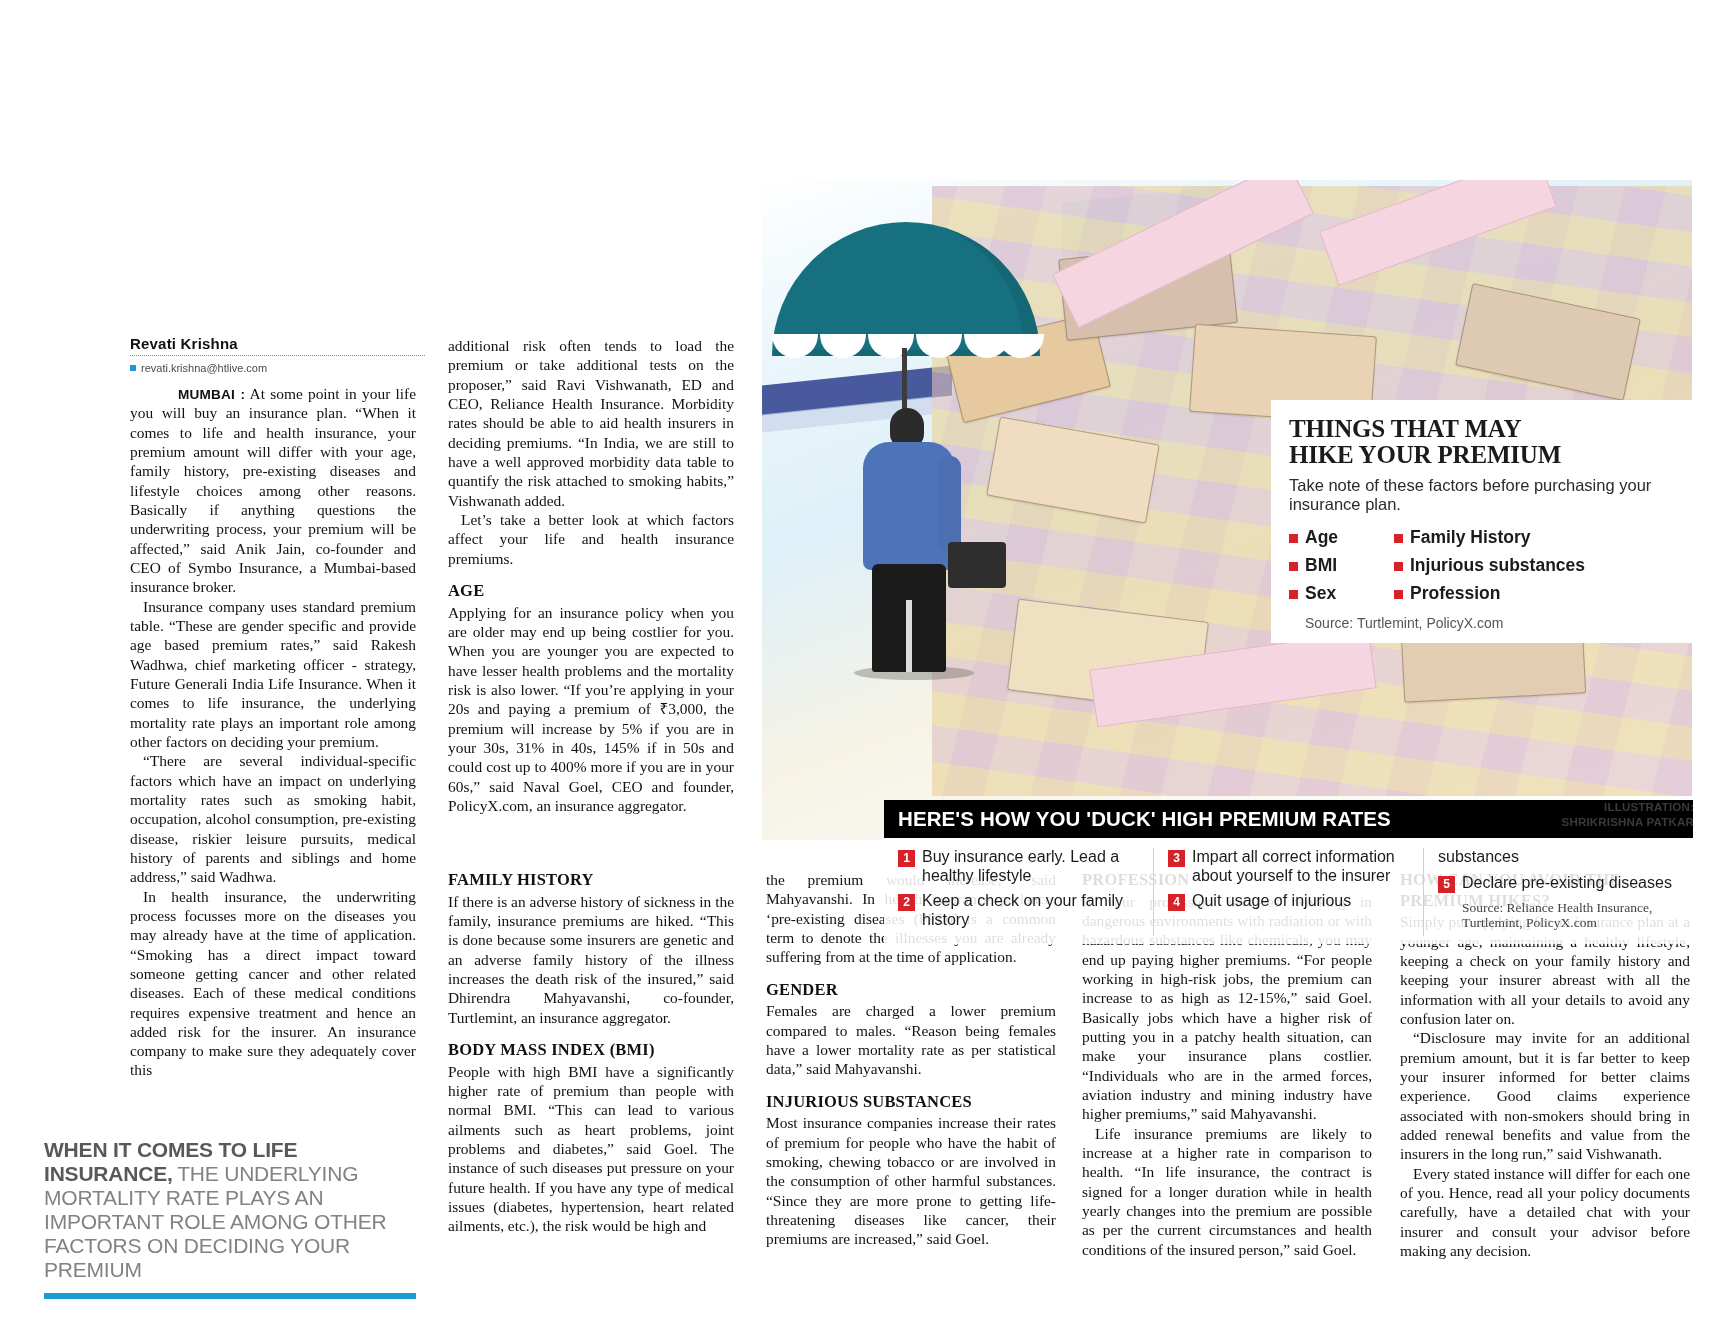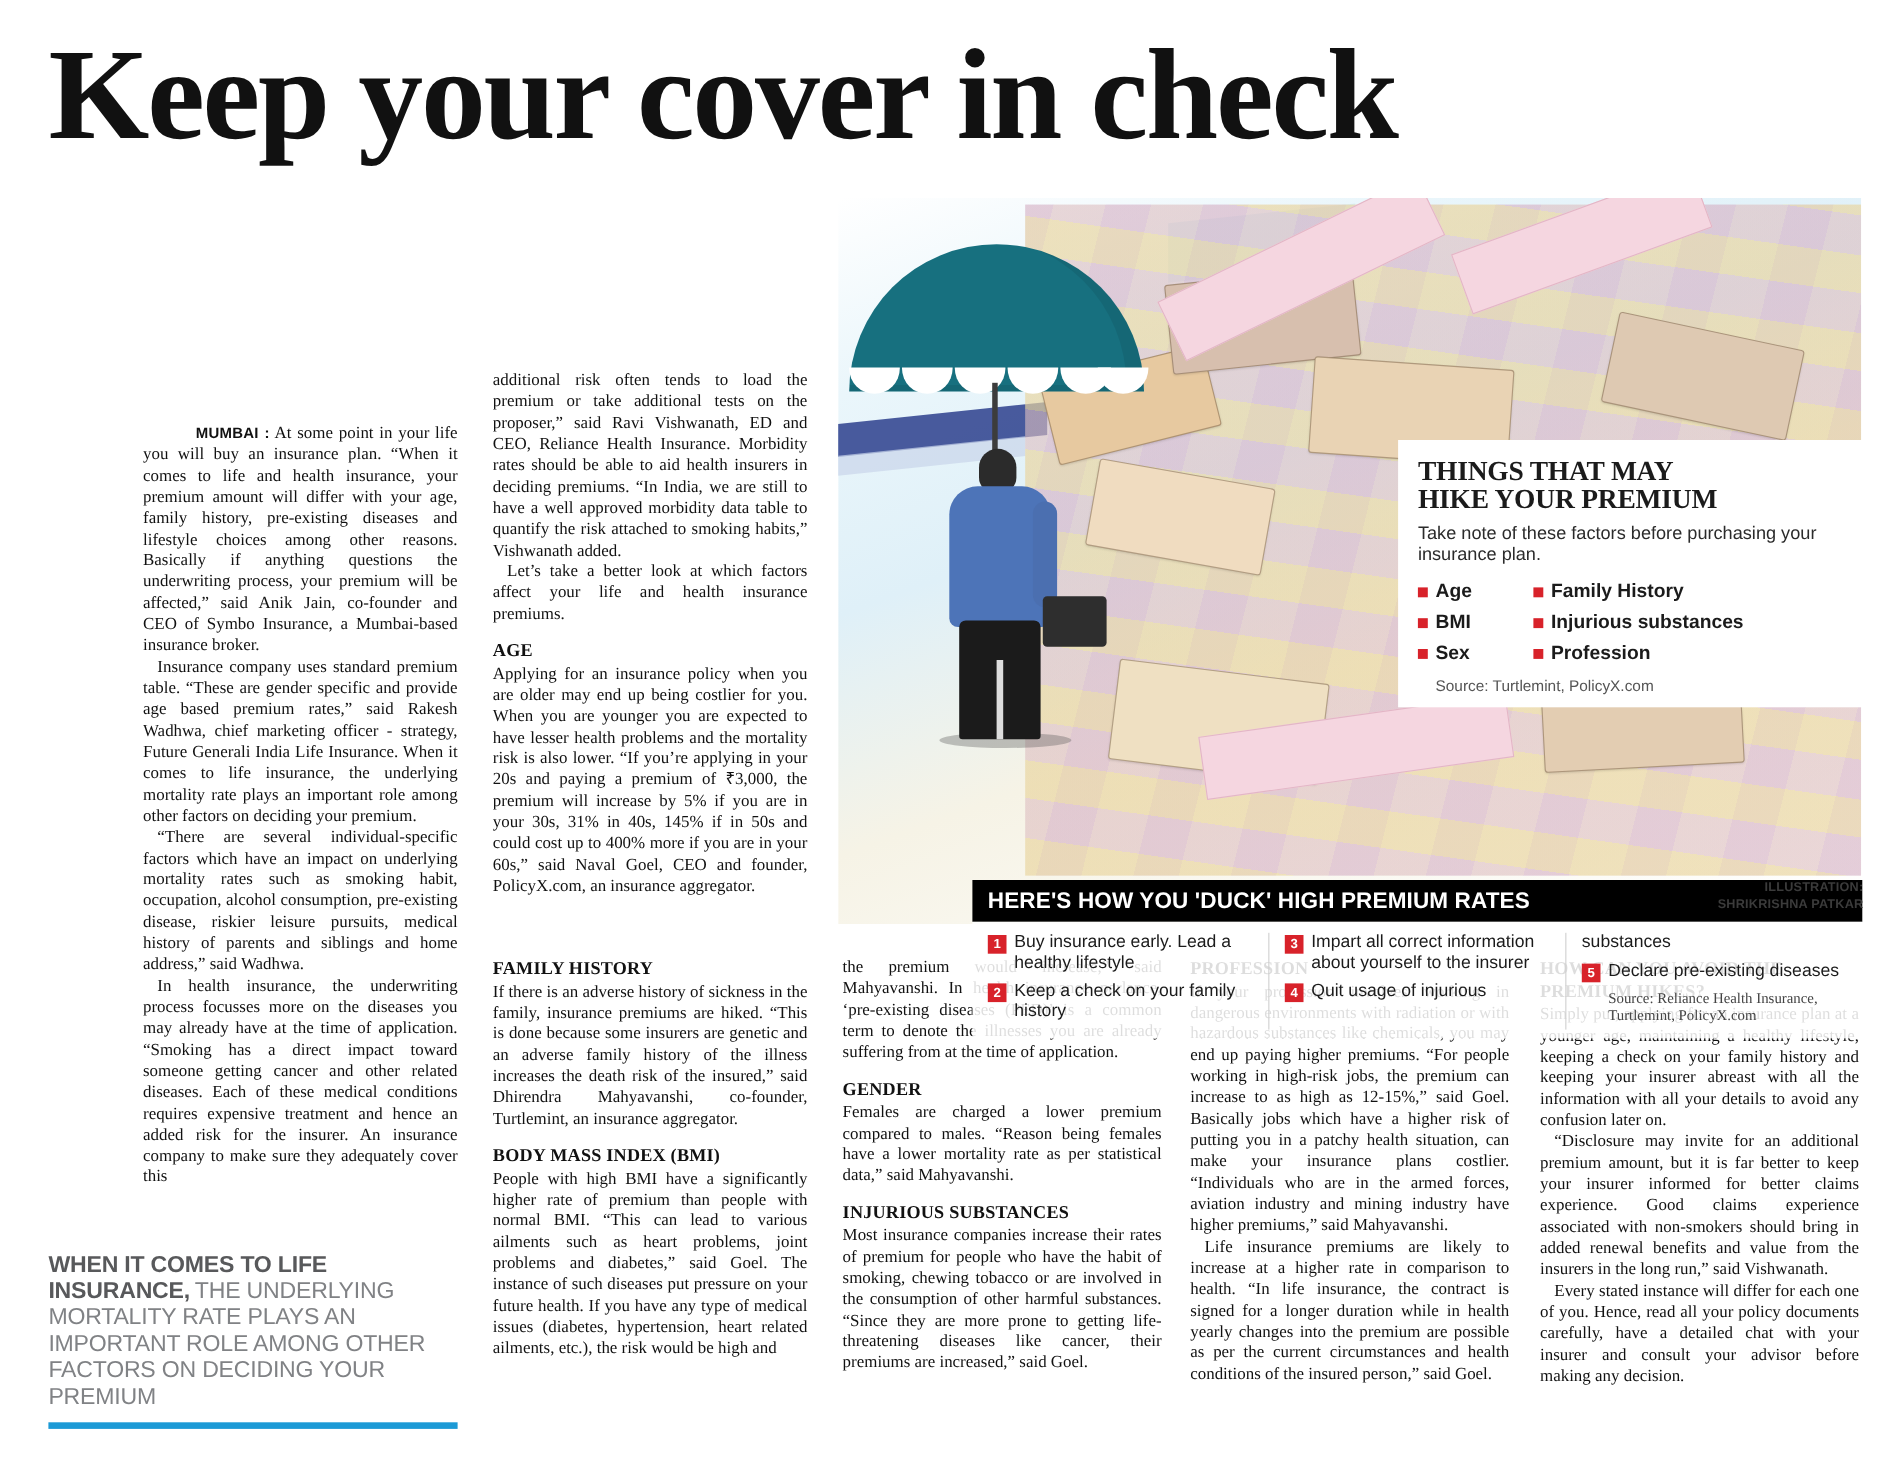--- a/index.html
+++ b/index.html
@@ -422,23 +422,28 @@
     line-height: 1.3;
     color: #3b3b3b;
     letter-spacing: 0.2px;
   }
 </style>
 </head>
 <body>
 
 <div class="page">
 
-  <div class="headline">Keep your cover in check</div>
-
-
+
+
+  <div class="byline">
+    <div class="b-name">Revati Krishna</div>
+    <div class="b-mail">
+      <span class="b-bullet"></span><span>revati.krishna@htlive.com</span>
+    </div>
+  </div>
 
   <div class="col" id="col1">
     <p class="first"><span class="dateline">MUMBAI :</span> <span>At some point in your life you will buy an insurance plan. “When it comes to life and health insurance, your premium amount will differ with your age, family history, pre-existing diseases and lifestyle choices among other reasons. Basically if anything questions the underwriting process, your premium will be affected,” said Anik Jain, co-founder and CEO of Symbo Insurance, a Mumbai-based insurance broker.</span></p>
     <p><span>Insurance company uses standard premium table. “These are gender specific and provide age based premium rates,” said Rakesh Wadhwa, chief marketing officer - strategy, Future Generali India Life Insurance. When it comes to life insurance, the underlying mortality rate plays an important role among other factors on deciding your premium.</span></p>
     <p><span>“There are several individual-specific factors which have an impact on underlying mortality rates such as smoking habit, occupation, alcohol consumption, pre-existing disease, riskier leisure pursuits, medical history of parents and siblings and home address,” said Wadhwa.</span></p>
     <p><span>In health insurance, the underwriting process focusses more on the diseases you may already have at the time of application. “Smoking has a direct impact toward someone getting cancer and other related diseases. Each of these medical conditions requires expensive treatment and hence an added risk for the insurer. An insurance company to make sure they adequately cover this</span></p>
   </div>
 
   <div class="col" id="col2">
     <p class="first"><span>additional risk often tends to load the premium or take additional tests on the proposer,” said Ravi Vishwanath, ED and CEO, Reliance Health Insurance. Morbidity rates should be able to aid health insurers in deciding premiums. “In India, we are still to have a well approved morbidity data table to quantify the risk attached to smoking habits,” Vishwanath added.</span></p>

